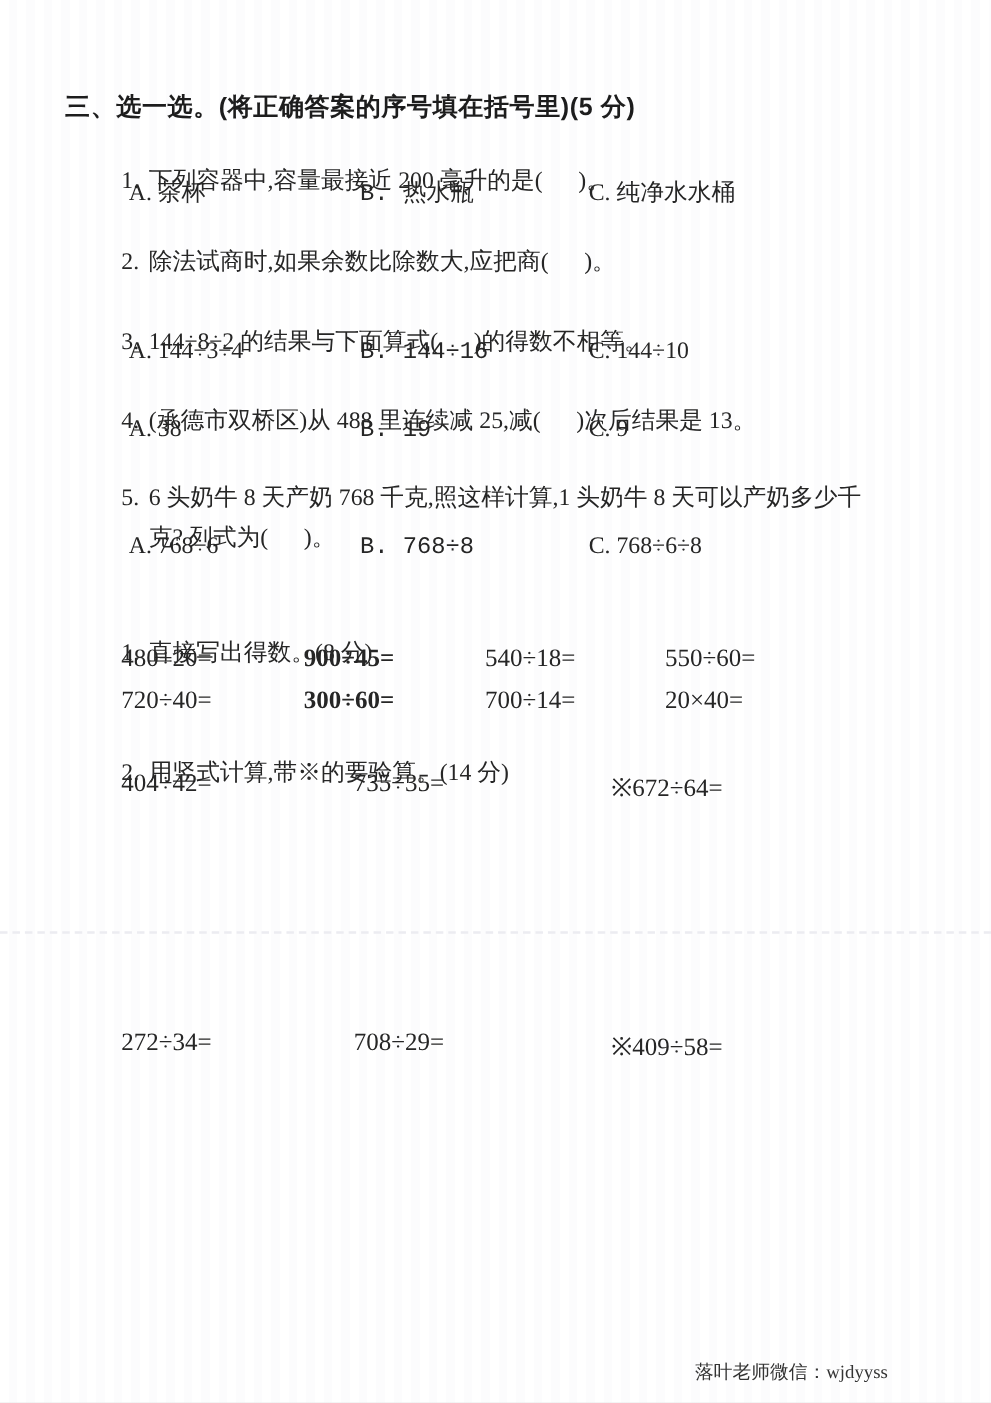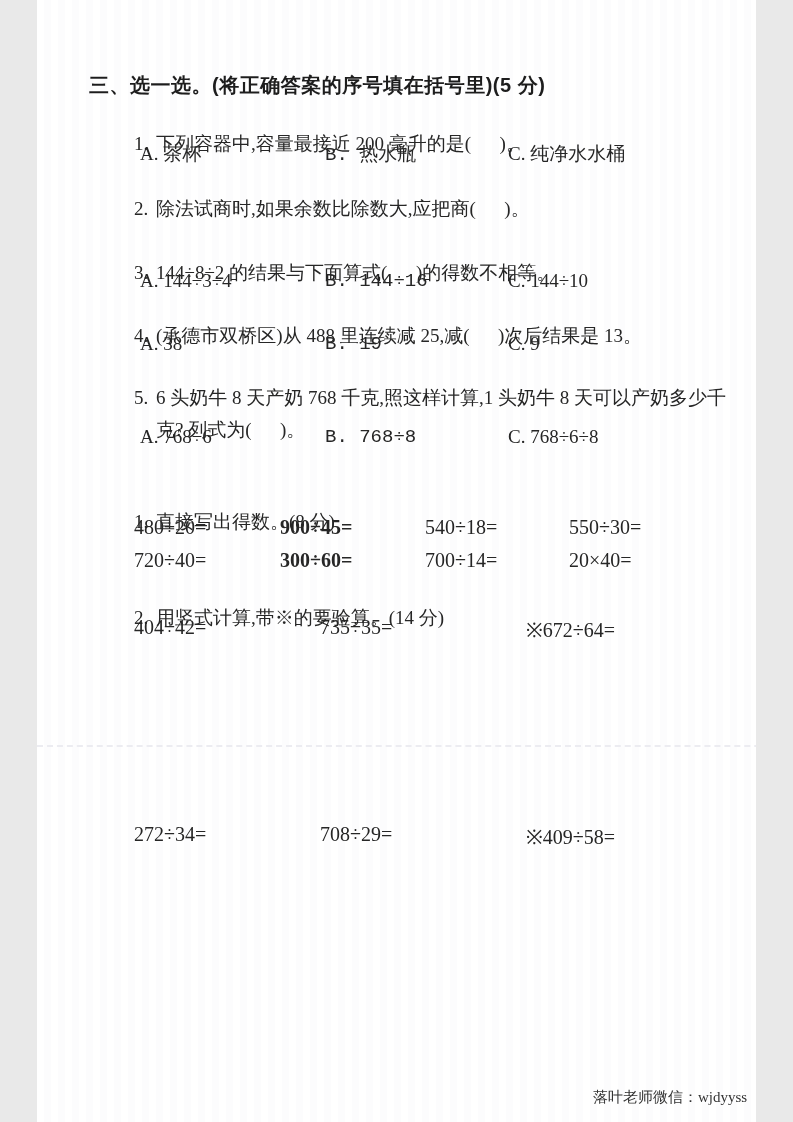--- a/index.html
+++ b/index.html
@@ -2,21 +2,21 @@
 <html><head>
 <meta charset="utf-8">
 <style>
   html, body { margin: 0; padding: 0; }
   body {
     background: #e9e9e9;
     font-family: "Liberation Serif", "DejaVu Serif", serif;
   }
   .page {
     position: relative;
-    width: 719px;
+    width: 793px;
     height: 1122px;
     margin: 0 auto;
     color: #262626;
     background:
       repeating-linear-gradient(90deg,
         #ffffff 0px, #ffffff 7px,
         #fcfcfd 7px, #fcfcfd 14px);
     overflow: hidden;
   }
   .line { position: absolute; white-space: pre; }
@@ -111,21 +111,21 @@
 
 
   <div class="line q-line" style="left:78px; top:487px;">
     <span class="q-num">1.</span><span class="q-text">直接写出得数。(8 分)</span>
   </div>
 
   <div class="calc-row" style="top:516px;">
     <span class="calc c4-1">480÷20=</span>
     <span class="calc c4-2">900÷45=</span>
     <span class="calc c4-3">540÷18=</span>
-    <span class="calc c4-4">550÷30=</span>
+    <span class="calc c4-4">550÷60=</span>
   </div>
   <div class="calc-row" style="top:549px;padding-left:36px;">
     <span class="calc c4-1">720÷40=</span>
     <span class="calc c4-2">300÷60=</span>
     <span class="calc c4-3">700÷14=</span>
     <span class="calc c4-4">20×40=</span>
   </div>
 
   <div class="line q-line" style="left:78px; top:583px;">
     <span class="q-num">2.</span><span class="q-text">用竖式计算,带※的要验算。(14 分)</span>

